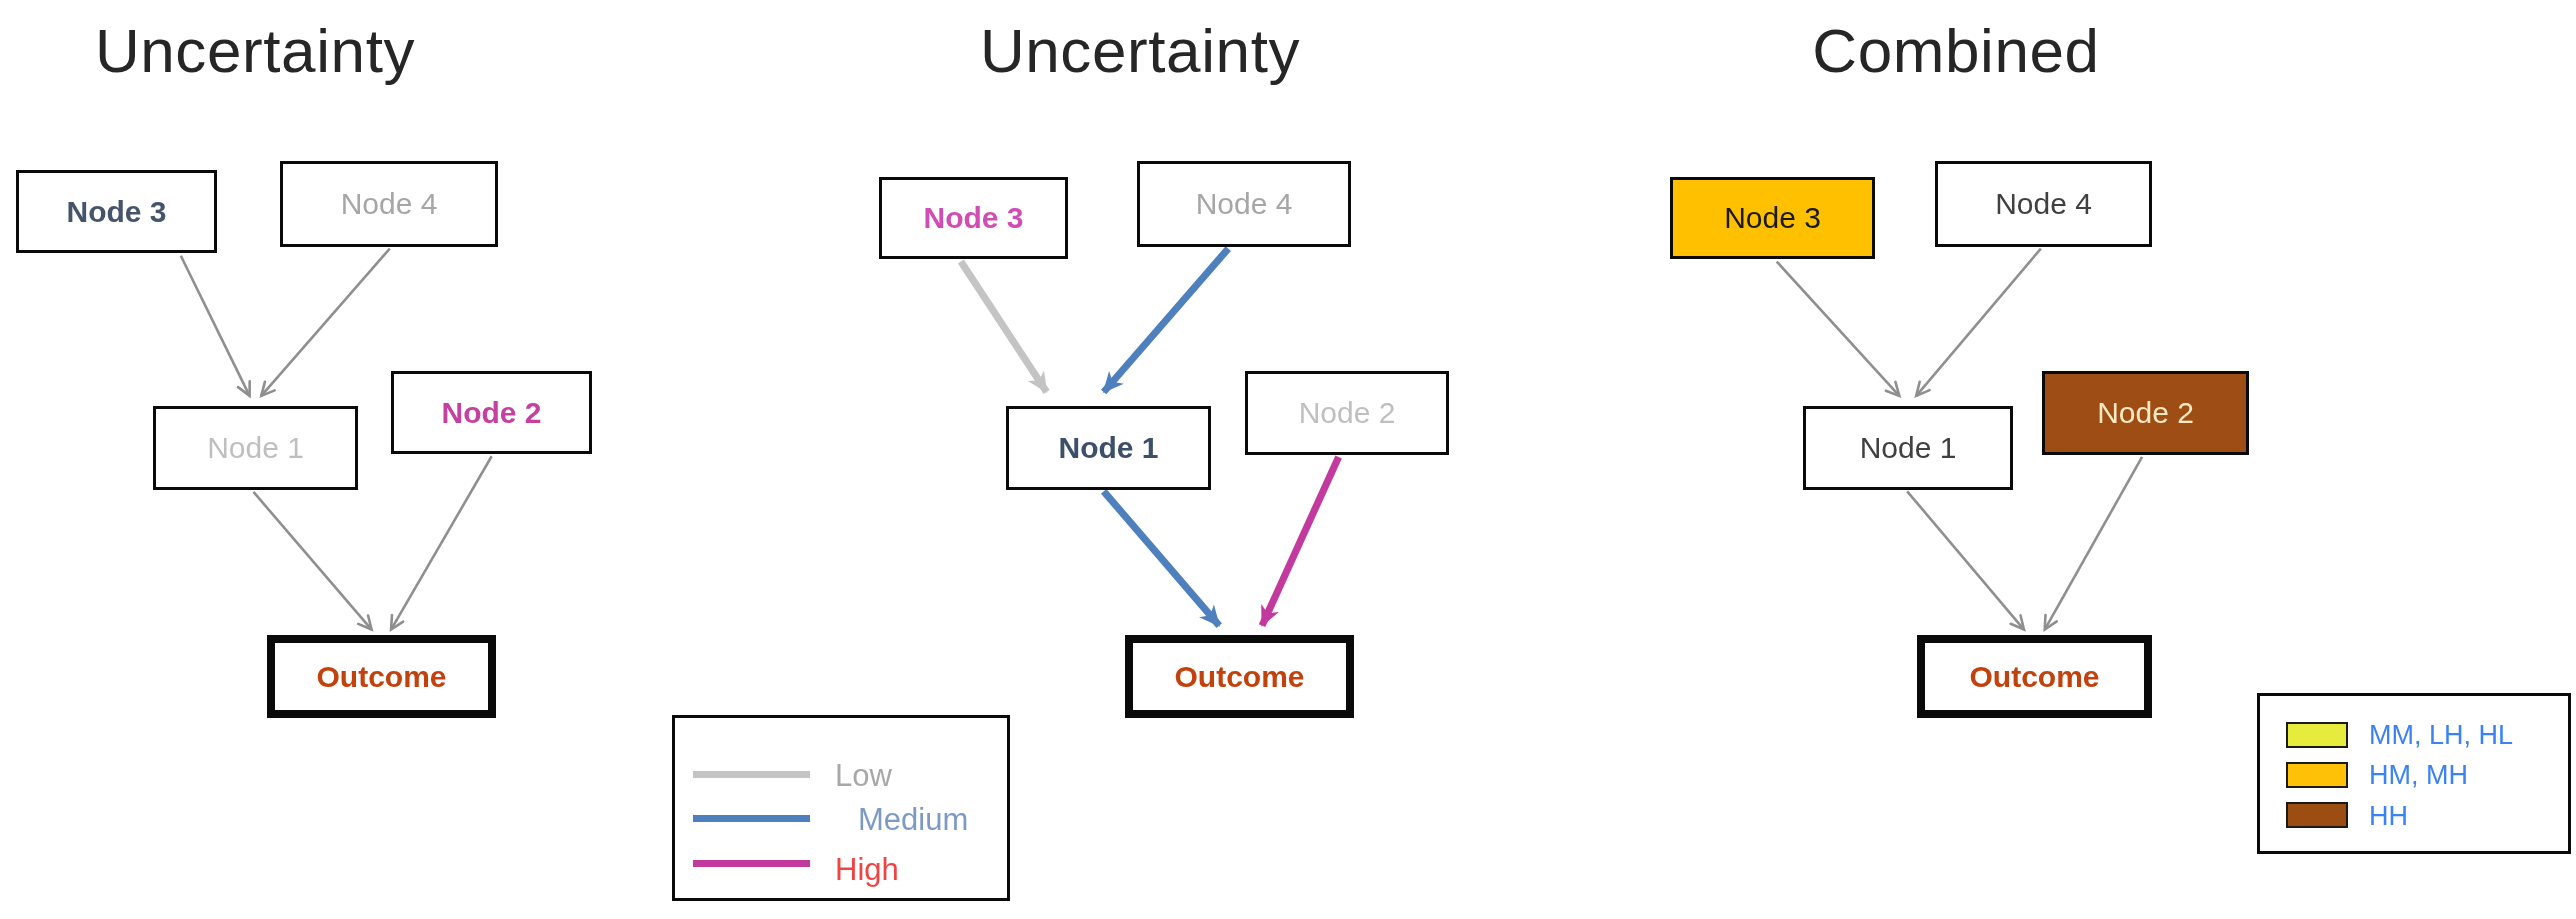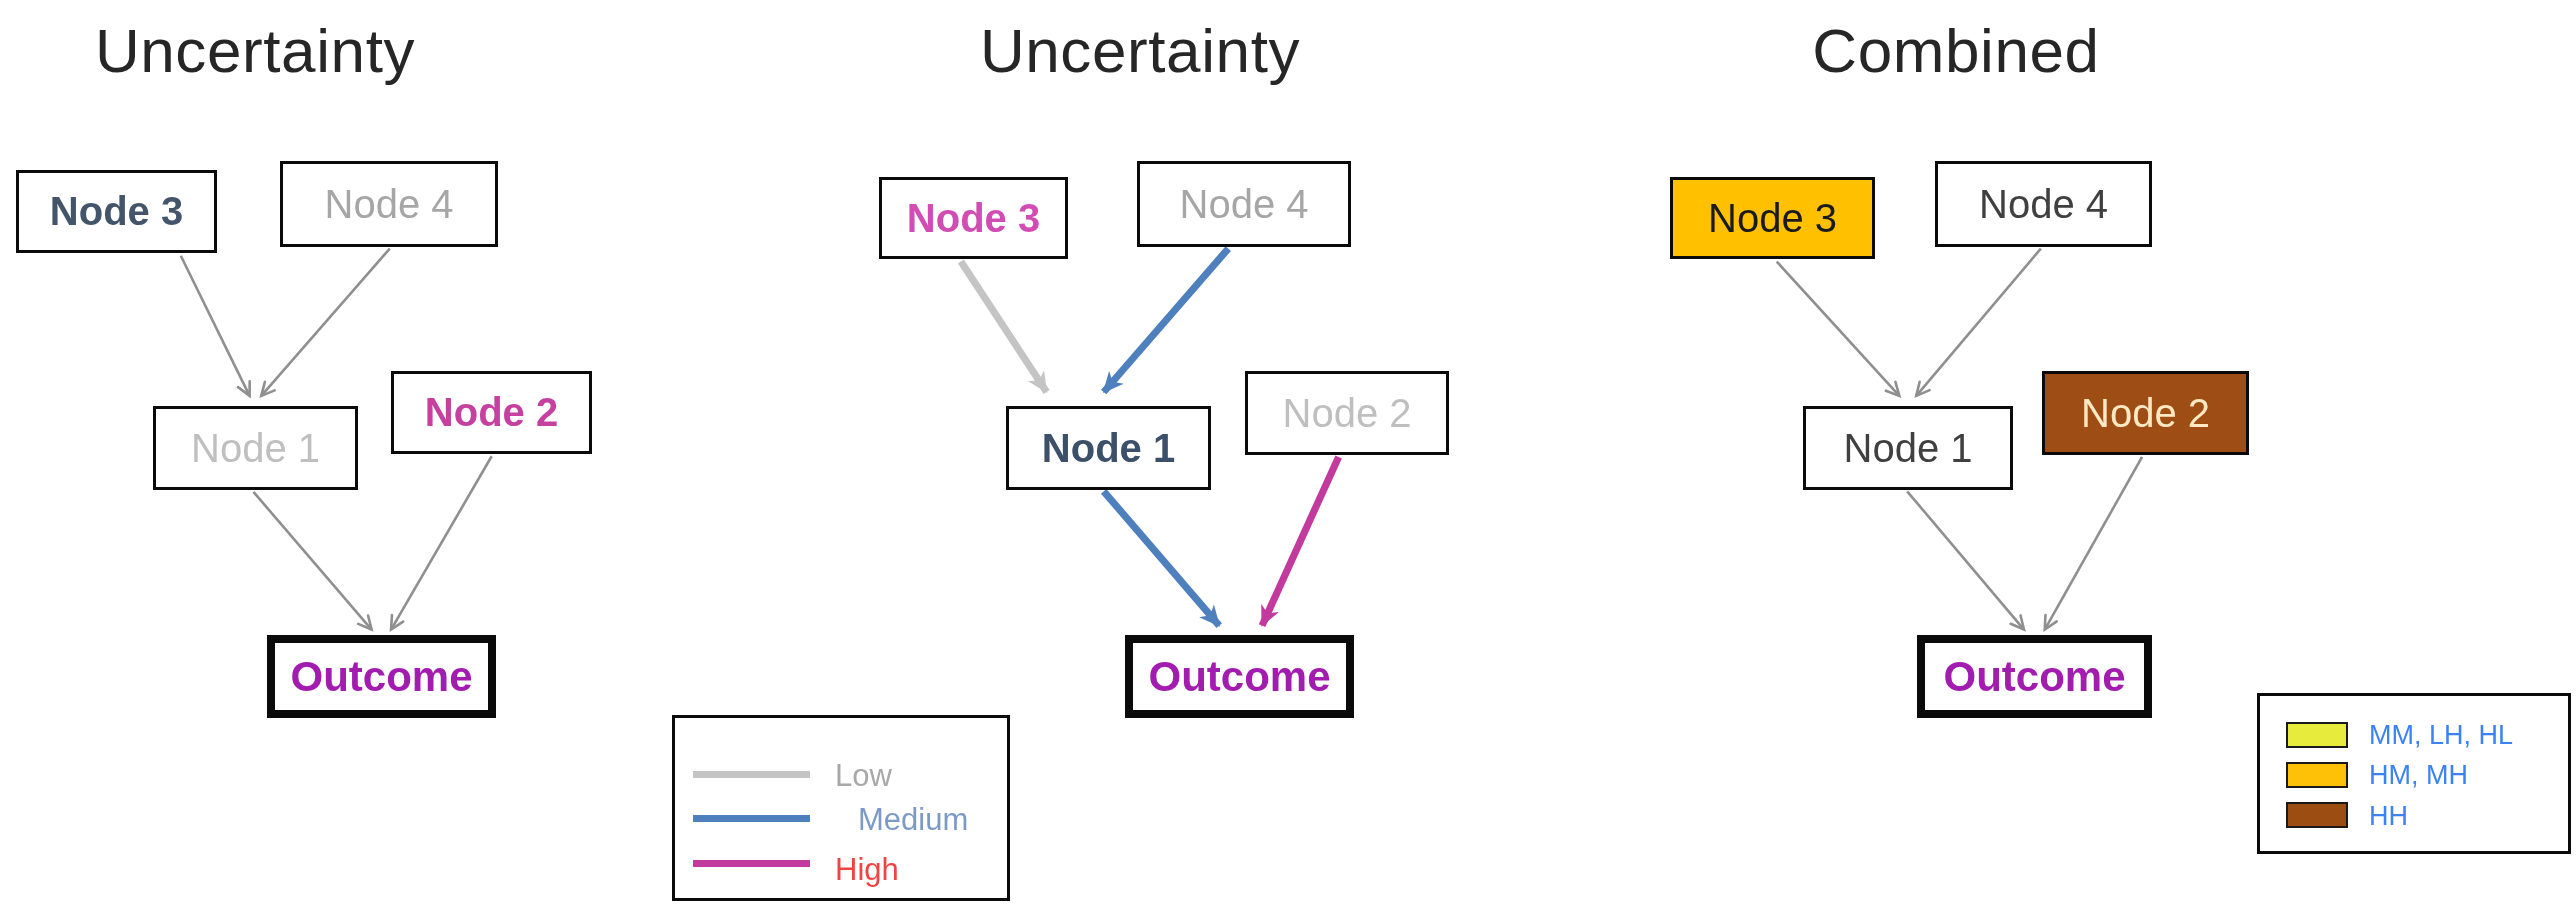--- a/index.html
+++ b/index.html
@@ -33,29 +33,29 @@
   #title-combined    { left: 1761px; width: 390px; }
 
   .node {
     position: absolute;
     box-sizing: border-box;
     border: 3.9px solid #0A0A0A;
     background: #FFFFFF;
     display: flex;
     align-items: center;
     justify-content: center;
-    font-size: 40px;
+    font-size: 30px;
     white-space: nowrap;
     z-index: 2;
   }
   .node.outcome {
     border-width: 8.4px;
     font-weight: bold;
-    font-size: 42px;
-    color: #a21caf;
+    font-size: 30px;
+    color: #c2410c;
   }
 
   
   .p1-node3   { left: 16px;  top: 170px; width: 201px; height: 83px; color: #44546A; font-weight: bold; }
   .p1-node4   { left: 280px; top: 161px; width: 218px; height: 86px; color: #A6A6A6; }
   .p1-node1   { left: 153px; top: 406px; width: 205px; height: 84px; color: #BFBFBF; }
   .p1-node2   { left: 391px; top: 371px; width: 201px; height: 83px; color: #C5409F; font-weight: bold; }
   .p1-outcome { left: 267px; top: 635px; width: 229px; height: 83px; }
 
   

